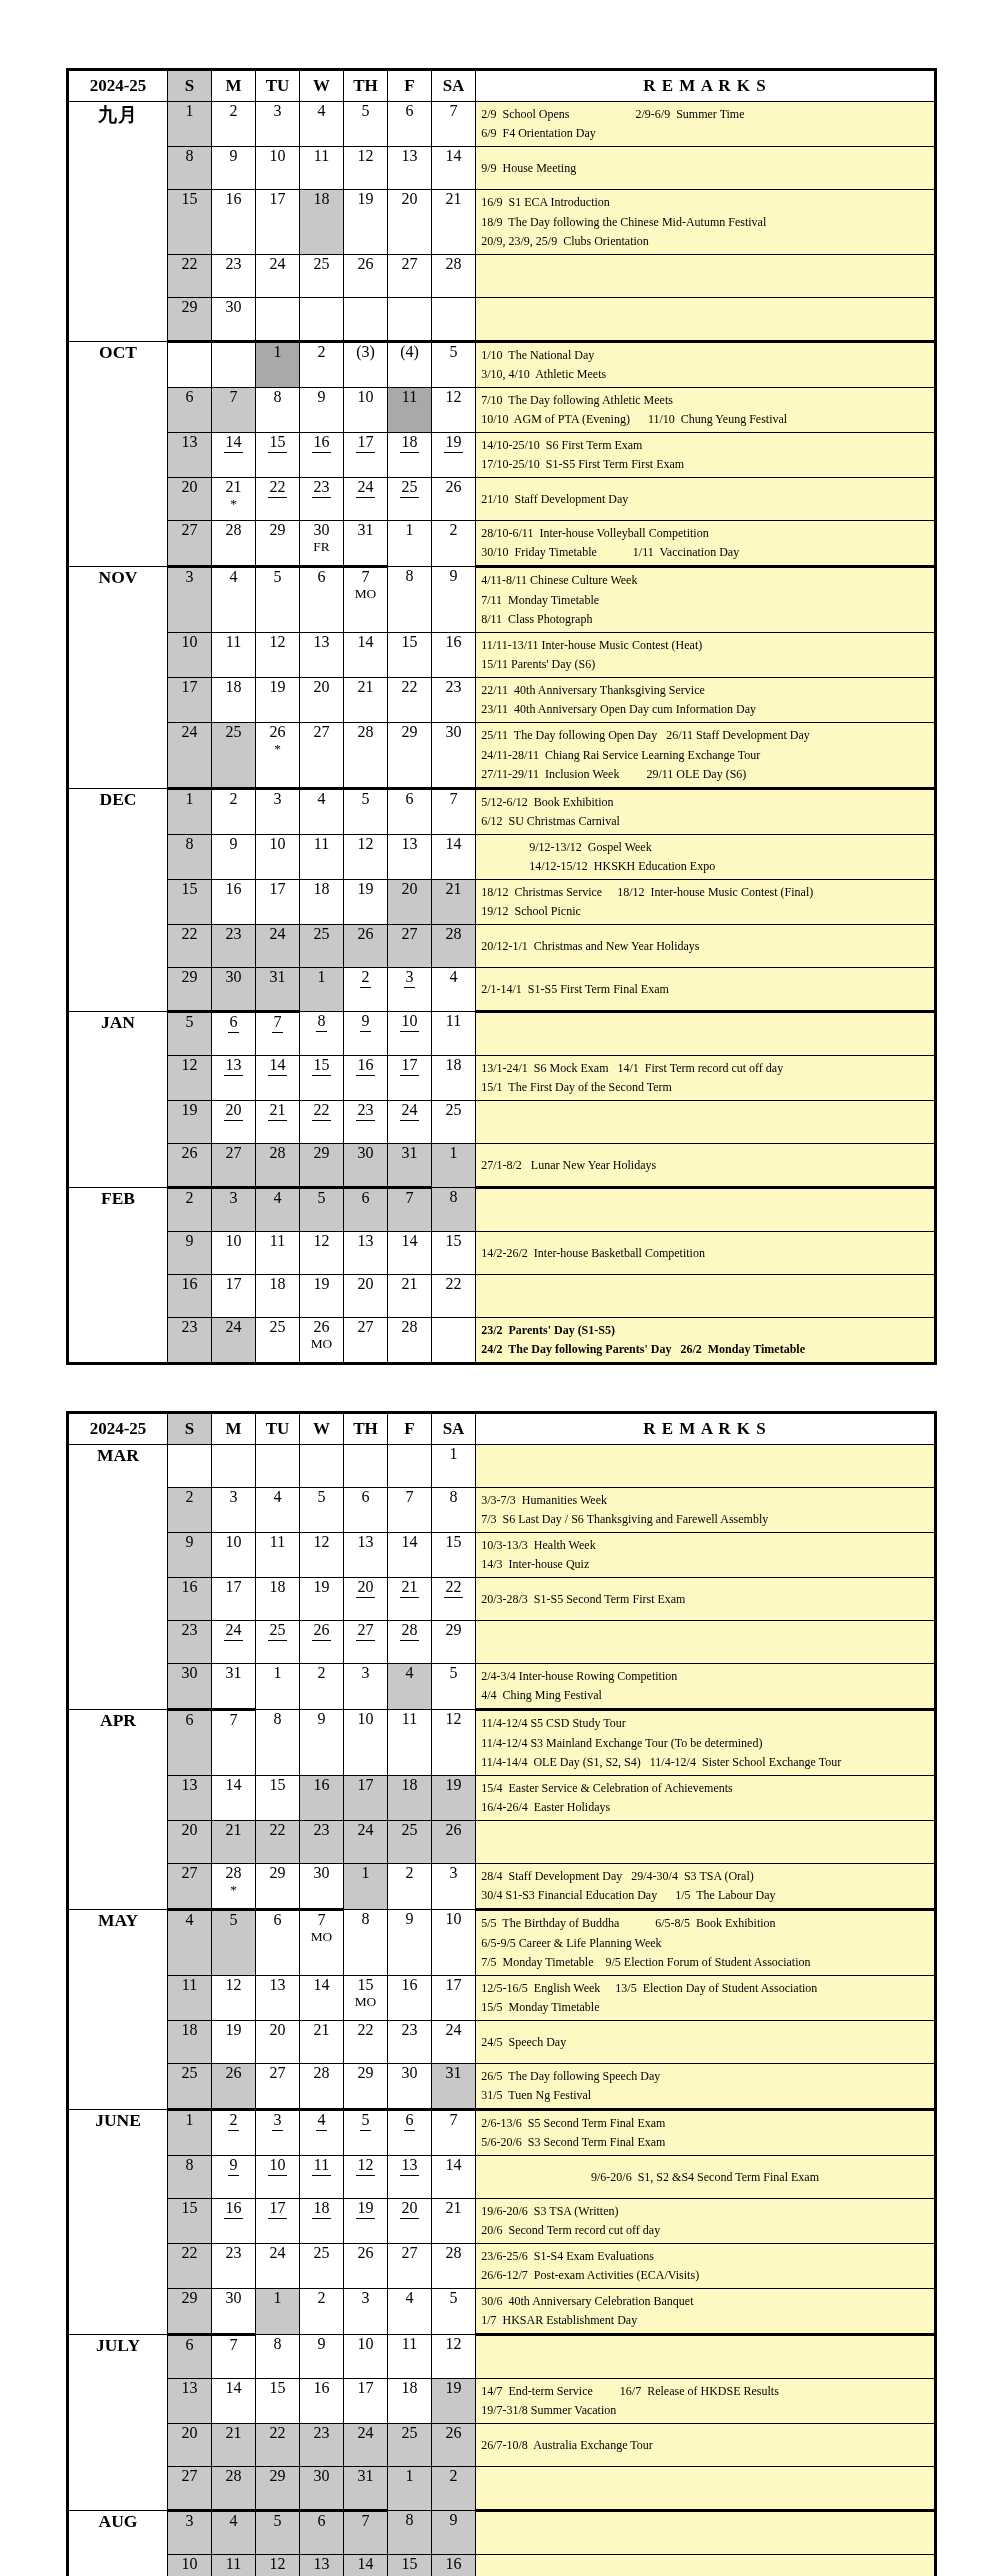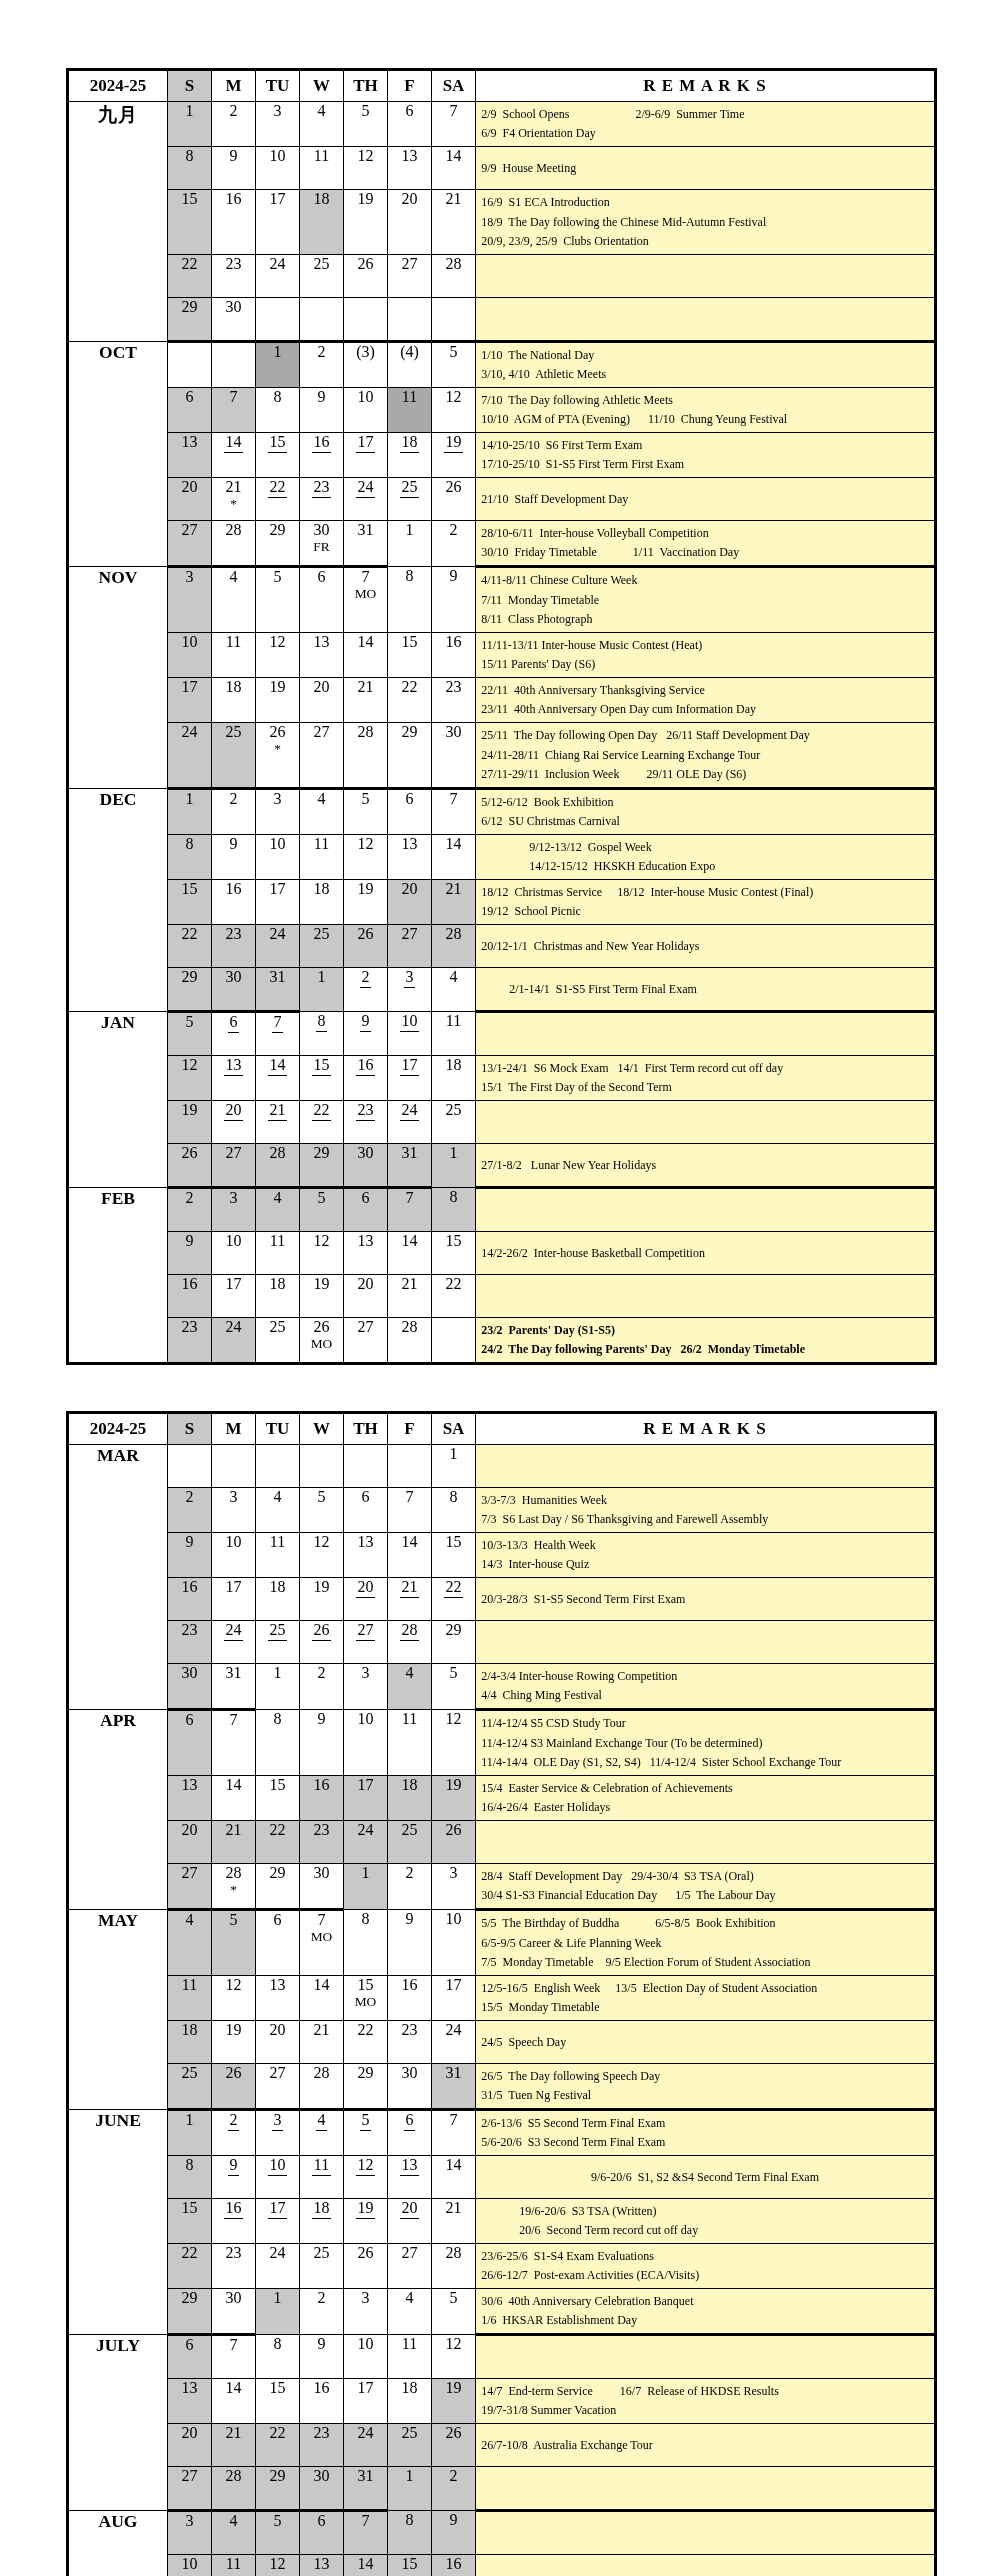--- a/index.html
+++ b/index.html
@@ -317,21 +317,21 @@
         </tr>
         <tr class="week month-end" style="height: 43px;">
           <td class="day shade-l"><span>29</span></td>
           <td class="day shade-l"><span>30</span></td>
           <td class="day shade-l"><span>31</span></td>
           <td class="day shade-l nm"><span>1</span></td>
           <td class="day nt"><span class="u">2</span></td>
           <td class="day nt"><span class="u">3</span></td>
           <td class="day nt"><span>4</span></td>
           <td class="remarks">
-            <div class="rbox" style="height: 40px; margin-left: 28px;">
+            <div class="rbox" style="height: 40px;">
               <div class="rline">2/1-14/1  S1-S5 First Term Final Exam</div>
             </div>
           </td>
         </tr>
         <tr class="week" style="height: 43px;">
           <td class="mcol mlabel" rowspan="4">JAN</td>
           <td class="day shade-l"><span>5</span></td>
           <td class="day"><span class="u">6</span></td>
           <td class="day"><span class="u">7</span></td>
           <td class="day"><span class="u">8</span></td>
@@ -690,21 +690,21 @@
         </tr>
         <tr class="week" style="height: 45px;">
           <td class="day shade-l"><span>15</span></td>
           <td class="day"><span class="u">16</span></td>
           <td class="day"><span class="u">17</span></td>
           <td class="day"><span class="u">18</span></td>
           <td class="day"><span class="u">19</span></td>
           <td class="day"><span class="u">20</span></td>
           <td class="day"><span>21</span></td>
           <td class="remarks">
-            <div class="rbox" style="height: 42px; margin-left: 38px;">
+            <div class="rbox" style="height: 42px;">
               <div class="rline">19/6-20/6  S3 TSA (Written)</div>
               <div class="rline">20/6  Second Term record cut off day</div>
             </div>
           </td>
         </tr>
         <tr class="week" style="height: 45px;">
           <td class="day shade-l"><span>22</span></td>
           <td class="day"><span>23</span></td>
           <td class="day"><span>24</span></td>
           <td class="day"><span>25</span></td>
@@ -722,21 +722,21 @@
           <td class="day shade-l"><span>29</span></td>
           <td class="day"><span>30</span></td>
           <td class="day shade-l nm"><span>1</span></td>
           <td class="day nt"><span>2</span></td>
           <td class="day nt"><span>3</span></td>
           <td class="day nt"><span>4</span></td>
           <td class="day nt"><span>5</span></td>
           <td class="remarks">
             <div class="rbox" style="height: 42px;">
               <div class="rline">30/6  40th Anniversary Celebration Banquet</div>
-              <div class="rline">1/6  HKSAR Establishment Day</div>
+              <div class="rline">1/7  HKSAR Establishment Day</div>
             </div>
           </td>
         </tr>
         <tr class="week" style="height: 43px;">
           <td class="mcol mlabel" rowspan="4">JULY</td>
           <td class="day shade-l"><span>6</span></td>
           <td class="day"><span>7</span></td>
           <td class="day"><span>8</span></td>
           <td class="day"><span>9</span></td>
           <td class="day"><span>10</span></td>

